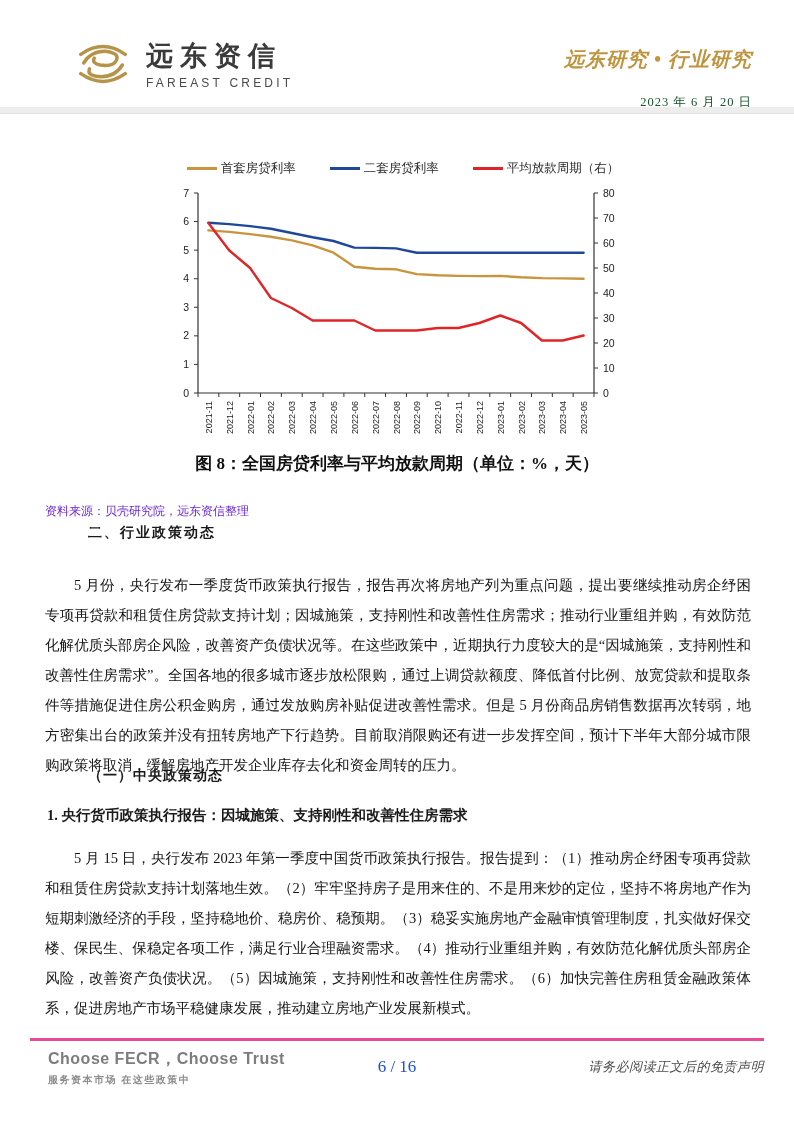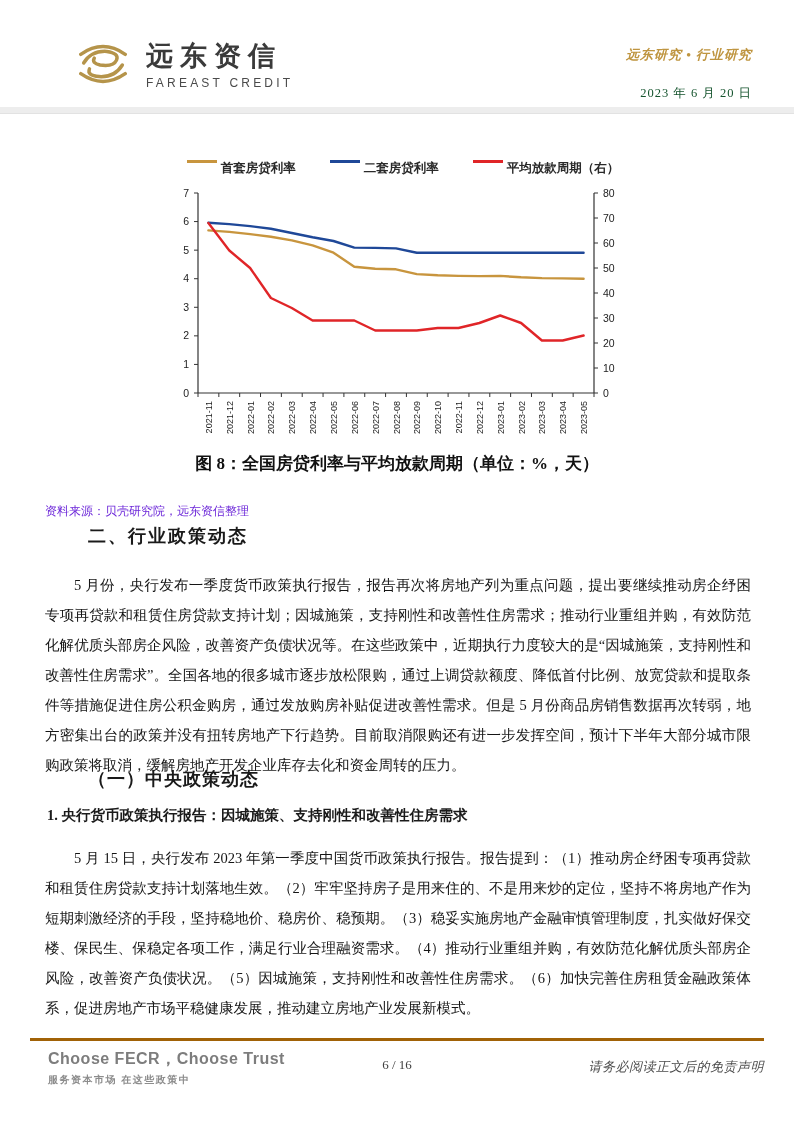--- a/index.html
+++ b/index.html
@@ -12,53 +12,53 @@
   
   .header { position:absolute; top:0; left:0; right:0; height:126px;margin-left:24px; }
   .logo-wrap { position:absolute; left:50px; top:38px; display:flex; align-items:center; }
   .logo-icon { width:58px; height:52px; }
   .logo-text { margin-left:14px; }
   .logo-cn { font-size:27px; letter-spacing:7px; color:#3a3a3a; font-weight:bold;
              font-family:"Liberation Serif","DejaVu Serif",serif; }
   .logo-en { font-size:12px; letter-spacing:3.2px; color:#4a4a4a; margin-top:2px;
              font-family:"Liberation Sans","DejaVu Sans",sans-serif; }
   .header-right { position:absolute; right:42px; top:46px; text-align:right; }
-  .series-label { color:#bf9540; font-size:13px; font-weight:bold; font-style:italic; letter-spacing:1px;text-align:right; }
+  .series-label { color:#bf9540; font-size:20px; font-weight:bold; font-style:italic; letter-spacing:1px;text-align:right; }
   .doc-date { color:#14532d; font-size:12.5px; margin-top:21px; letter-spacing:1px; }
   .header-band { position:absolute; top:107px; left:0; width:100%; height:7px;
                  background:#ededed; border-bottom:1px solid #e2e2e2; }
   
   .chart-block { position:absolute; top:160px; left:0; width:100%; }
   .legend { display:flex; justify-content:center; gap:34px; align-items:center;
             font-size:12.5px; color:#2a2a2a; margin-left:12px;
             font-family:"Liberation Serif","DejaVu Serif",serif; }
-  .legend-item { display:flex; gap:4px;font-weight:bold; }
+  .legend-item { display:flex; align-items:center; gap:4px; }
   .legend-swatch { width:30px; height:3px; display:inline-block; }
   .chart-svg-wrap { margin-top:10px; text-align:center; }
   .figure-caption { position:absolute; top:452px; width:100%; text-align:center;
                     font-size:17px; font-weight:bold; color:#111; }
   .figure-source { position:absolute; top:479px; left:45px; font-size:12px; color:#6d28d9;margin-top:24px; }
   
-  .h2 { position:absolute; top:524px; left:88px; font-size:18px; font-weight:bold; letter-spacing:2px; }
+  .h2 { position:absolute; top:524px; left:88px; font-size:14px; font-weight:bold; letter-spacing:2px; }
   .para { position:absolute; left:45px; width:706px; font-size:14.5px; line-height:30px;
           text-align:justify; text-indent:2em; color:#151515; }
   .para1 { top:570px; }
-  .h3 { position:absolute; top:767px; left:88px; font-size:18px; font-weight:bold; letter-spacing:1px; }
+  .h3 { position:absolute; top:767px; left:88px; font-size:14px; font-weight:bold; letter-spacing:1px; }
   .h4 { position:absolute; top:806px; left:47px; font-size:14.5px; font-weight:bold; }
   .para2 { top:843px; }
   
   .footer { position:absolute; top:1038px; left:30px; width:734px;
-            border-top:3px solid #a16207; }
+            border-top:3px solid #ec4899; }
   .footer-left { position:absolute; left:18px; top:8px; }
   .slogan-en { font-family:"Liberation Sans","DejaVu Sans",sans-serif; font-weight:bold;
                font-size:16px; color:#7d7d7d; letter-spacing:0.5px; }
   .slogan-cn { font-family:"Liberation Sans","DejaVu Sans",sans-serif; font-weight:bold;
                font-size:10px; color:#8c8c8c; letter-spacing:1.5px; margin-top:3px; }
   .page-num { position:absolute; left:50%; transform:translateX(-50%); top:16px;
-              font-size:13px; color:#404040; font-family:"Liberation Serif",serif; }
+              font-size:17px; color:#1d4ed8; font-family:"Liberation Serif",serif; }
   .disclaimer { position:absolute; right:0; top:17px; font-size:13px; color:#4c4c4c;
                 font-style:italic; letter-spacing:0.5px; }
 </style>
 </head>
 <body>
 
 <div class="page">
 
   <div class="header">
     <div class="logo-wrap">

